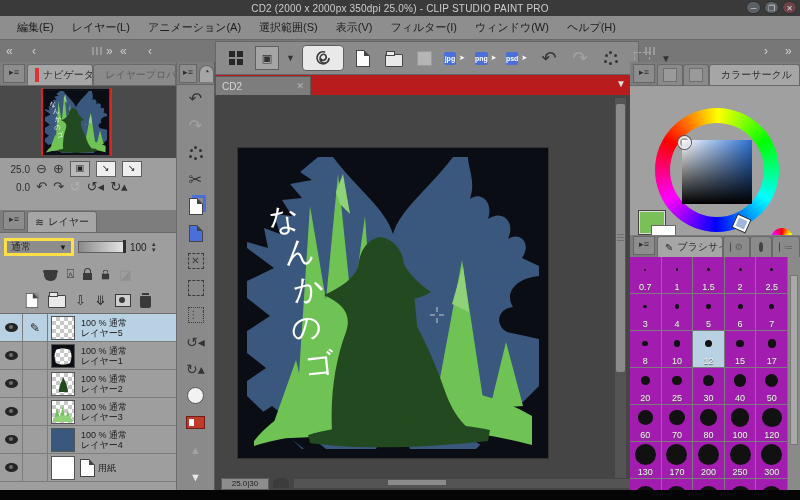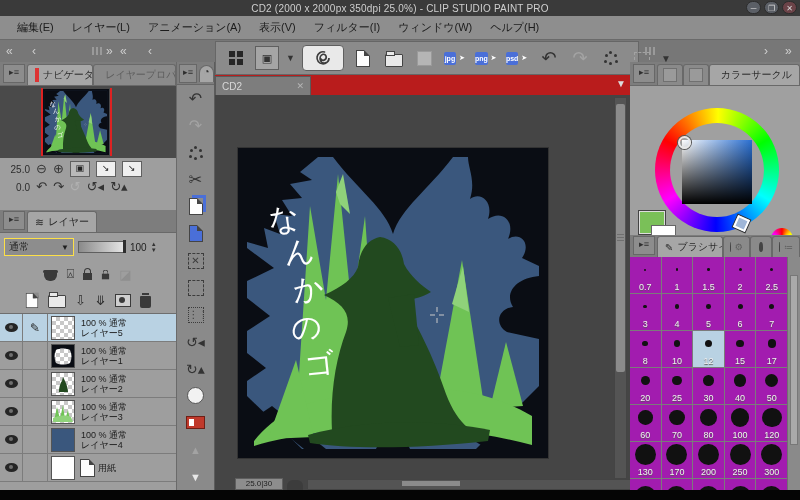--- a/index.html
+++ b/index.html
@@ -64,21 +64,21 @@
   .nav-row{display:flex;align-items:center;gap:6px;height:18px;}
   .nav-val{width:26px;text-align:right;font-size:10px;color:#2d2d2d;}
   .nav-ic{font-size:13px;color:#333;line-height:16px;}
   .nav-btn{width:18px;height:14px;border:1px solid #606060;background:#b9b9b9;font-size:9px;
     line-height:13px;text-align:center;color:#222;}
   .nav-btn.on{background:#efefef;}
 
   
   .layer-panel{position:absolute;left:0;top:148px;width:176px;height:280px;}
   .blendrow{display:flex;align-items:center;gap:4px;padding:3px 4px;height:22px;}
-  .blendsel{width:70px;height:18px;background:#8d8d8d;border:1px solid #fde047;display:flex;
+  .blendsel{width:70px;height:18px;background:#8d8d8d;border:3px solid #fde047;display:flex;
     align-items:center;justify-content:space-between;padding:0 4px;font-size:10px;color:#1e1e1e;box-sizing:border-box;}
   .opa-slider{width:46px;height:10px;border:1px solid #5f5f5f;position:relative;
     background:linear-gradient(90deg,#8a8a8a,#e8e8e8);}
   .opa-slider i{position:absolute;right:-1px;top:-2px;width:3px;height:13px;background:#2e2e2e;}
   .opa-val{font-size:10px;color:#1e1e1e;}
   .stepper{font-size:6px;color:#333;line-height:6px;}
   .lyr-icons{display:flex;align-items:center;gap:9px;padding:2px 8px;height:22px;justify-content:center;}
   .li{font-size:13px;color:#2f2f2f;}
   .li.dis{color:#8f8f8f;}
   .lock-ic{width:9px;height:7px;background:#3a3a3a;position:relative;margin-top:5px;}
@@ -128,21 +128,21 @@
     justify-content:space-between;padding:0 6px;}
   .doc-tab .lbl{font-size:10px;color:#d8d8d8;}
   .doc-tab .x{font-size:9px;color:#b5b5b5;}
   .doc-dd{position:absolute;right:4px;top:3px;font-size:10px;color:#dcdcdc;}
   .viewport{position:absolute;left:0;top:20px;width:398px;height:385px;background:#454545;overflow:hidden;}
   .document{position:absolute;left:23px;top:53px;width:310px;height:310px;box-shadow:0 0 0 1px #333;}
   .vscroll{position:absolute;right:3px;top:22px;width:13px;height:382px;background:#545454;border:1px solid #444;box-sizing:border-box;}
   .vscroll .vthumb{position:absolute;left:1px;top:6px;width:9px;height:268px;background:#8b8b8b;border-radius:2px;}
   .vscroll .vgrip{position:absolute;left:2px;top:136px;width:7px;height:7px;
     background:repeating-linear-gradient(#6f6f6f 0 1px,transparent 1px 3px);}
-  .canvas-footer{position:absolute;left:20px;bottom:0px;width:410px;height:12px;display:flex;align-items:flex-end;gap:4px;}
+  .canvas-footer{position:absolute;left:6px;bottom:0px;width:410px;height:12px;display:flex;align-items:flex-start;gap:4px;}
   .cf-box{width:46px;height:10px;background:#8d8d8d;border:1px solid #5e5e5e;font-size:8px;color:#222;
     line-height:9px;text-align:center;overflow:hidden;}
   .cf-blob{width:16px;height:10px;background:#3c3c3c;border-radius:6px 6px 0 0;}
   .hscroll{flex:1;height:9px;background:#545454;border:1px solid #444;position:relative;}
   .hscroll i{position:absolute;left:94px;top:1px;width:58px;height:5px;background:#8b8b8b;}
 
   
   .right-dock{position:absolute;left:630px;top:62px;width:170px;height:428px;background:#a0a0a0;}
   .color-panel{position:absolute;left:0;top:0;width:170px;height:173px;}
   .tab-ic{width:14px;height:12px;background:#9a9a9a;border:1px solid #707070;}
@@ -235,20 +235,21 @@
       <span class="winbtn">─</span>
       <span class="winbtn">❐</span>
       <span class="winbtn close">✕</span>
     </span>
   </div>
 
   <div class="menubar" id="menubar">
       <span class="menu-item">編集(E)</span>
       <span class="menu-item">レイヤー(L)</span>
       <span class="menu-item">アニメーション(A)</span>
+      <span class="menu-item">選択範囲(S)</span>
       <span class="menu-item">表示(V)</span>
       <span class="menu-item">フィルター(I)</span>
       <span class="menu-item">ウィンドウ(W)</span>
       <span class="menu-item">ヘルプ(H)</span>
     </div>
 
   <div class="dockstrip">
     <span class="strip-arrow" style="left:6px">«</span>
     <span class="strip-arrow" style="left:32px">‹</span>
     <span class="grip" style="left:92px"></span>

